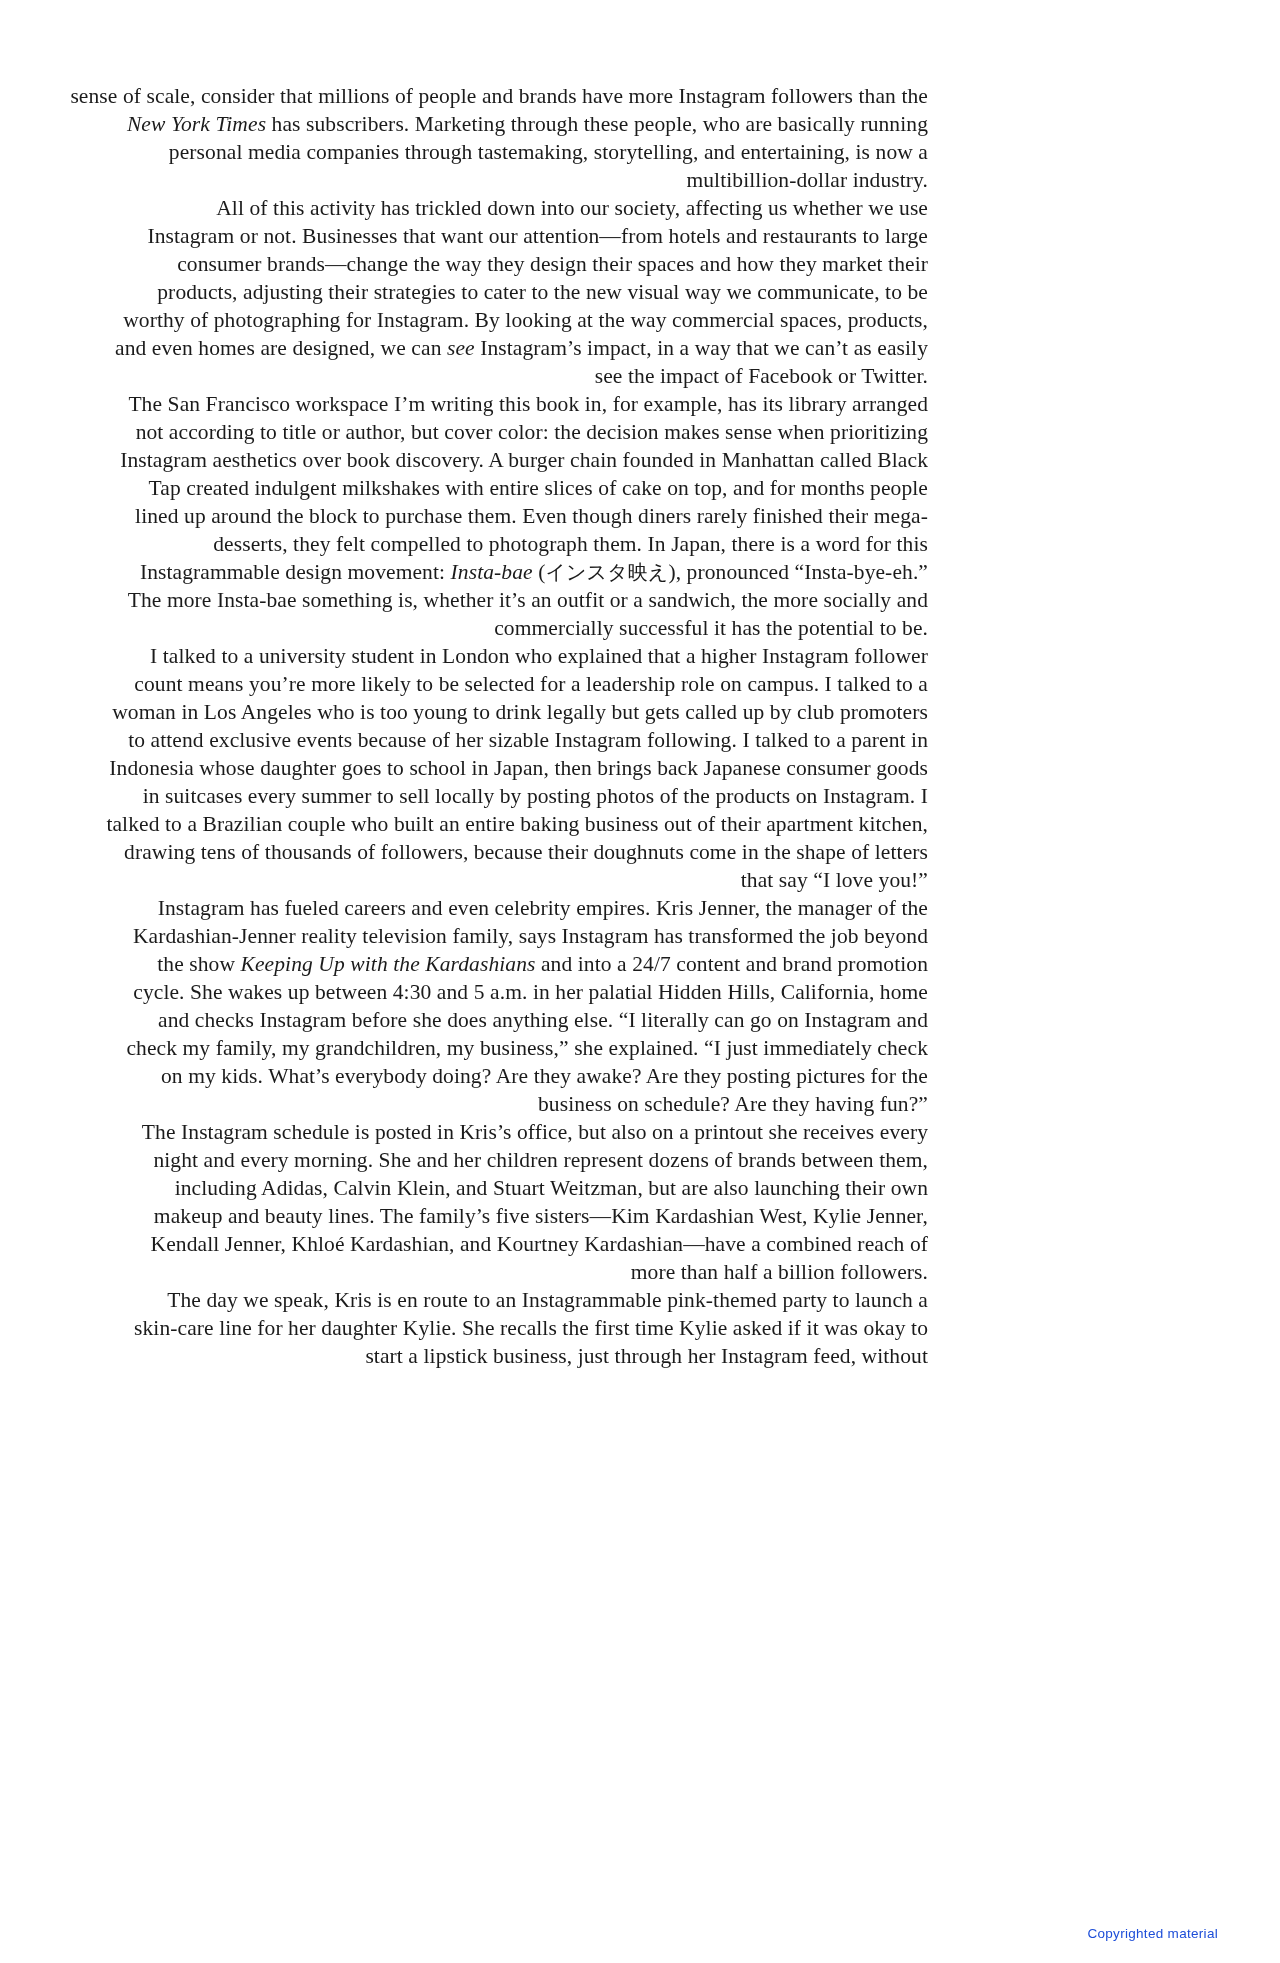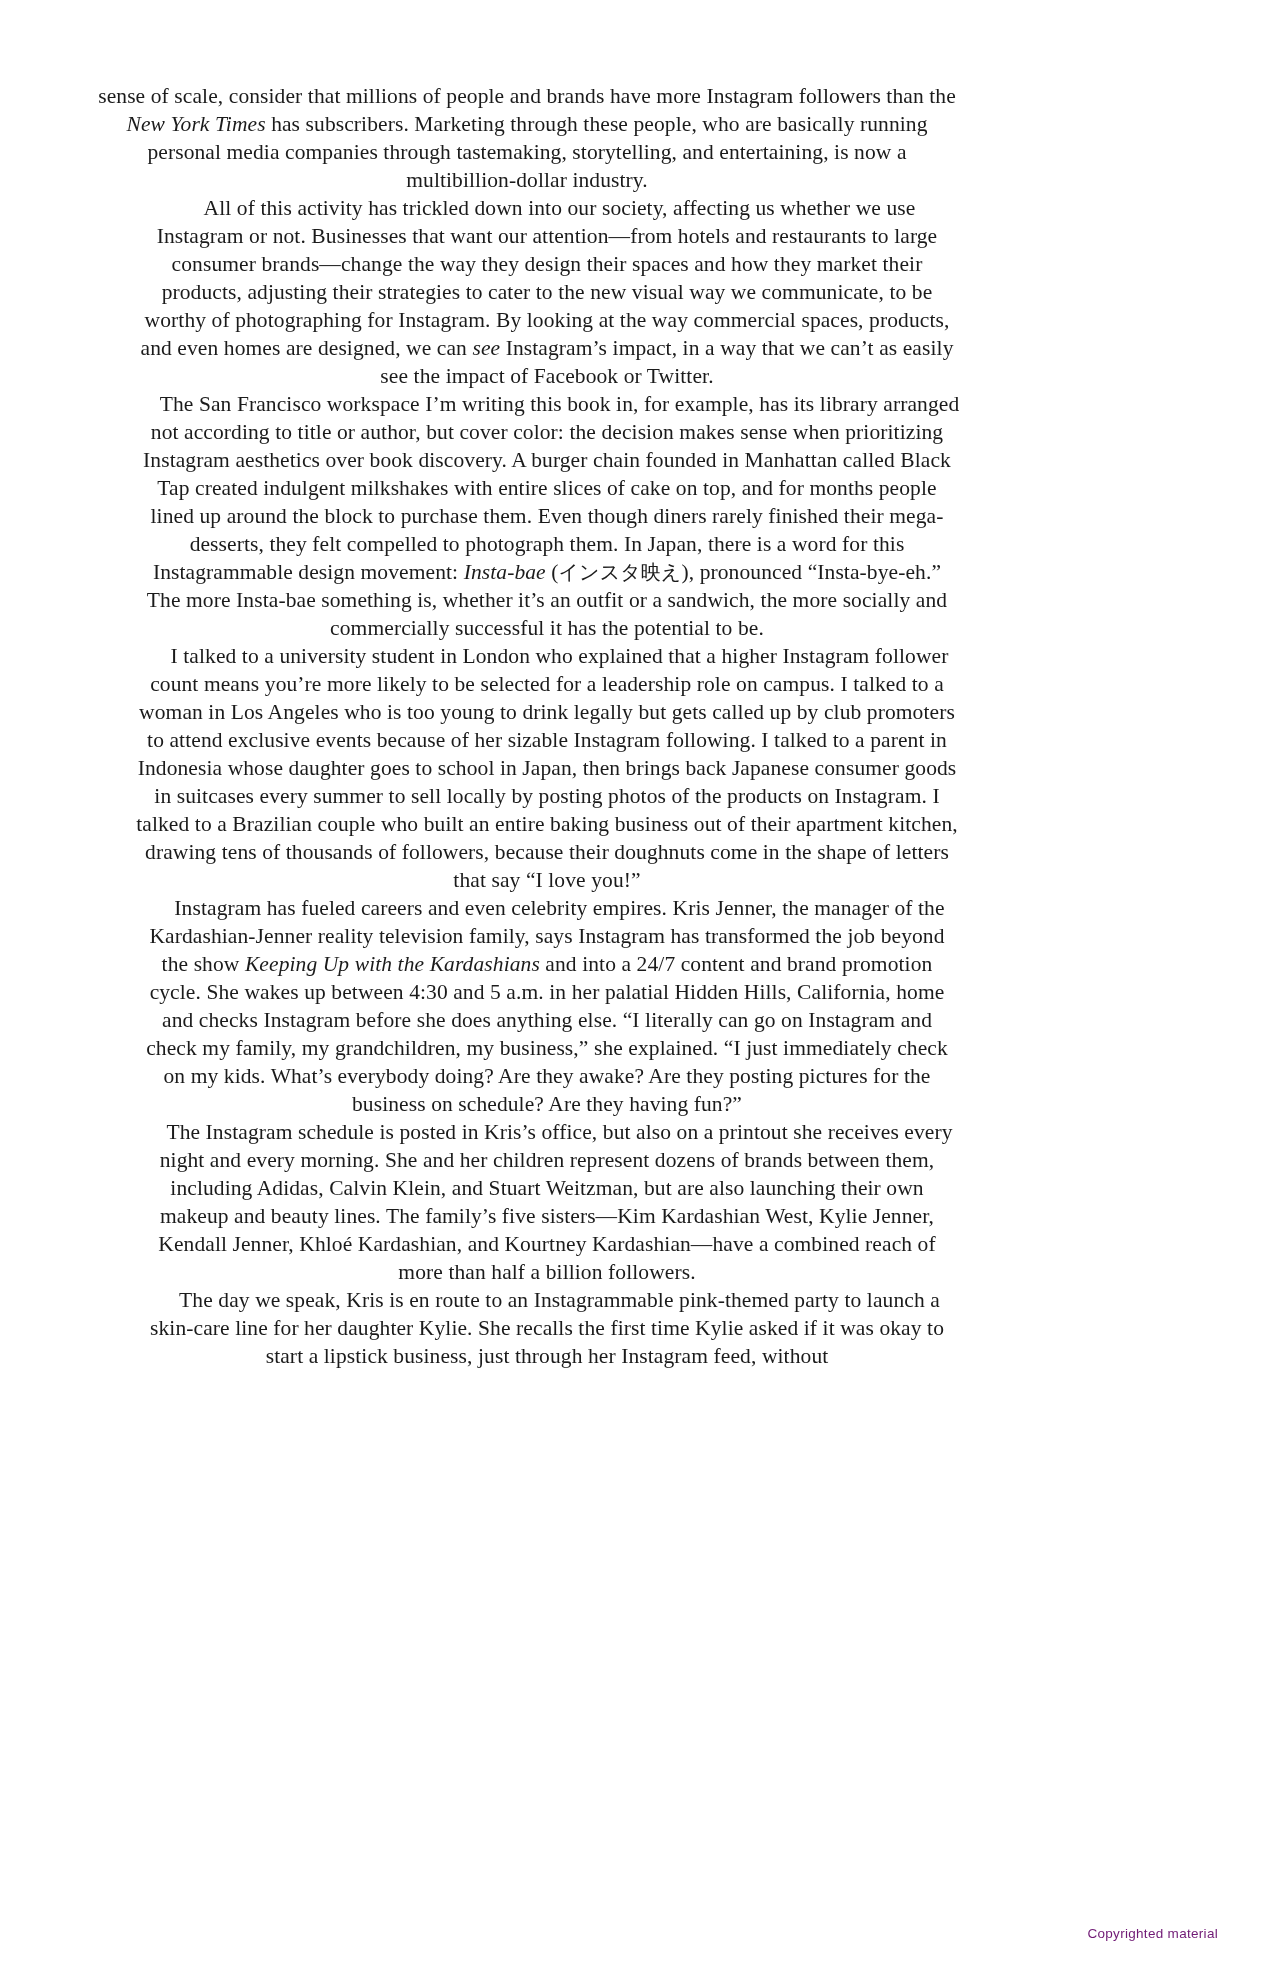--- a/index.html
+++ b/index.html
@@ -11,26 +11,26 @@
     position: relative;
     width: 1280px;
     height: 1963px;
     background: #ffffff;
     overflow: hidden;
     font-family: "Liberation Serif", "DejaVu Serif", serif;
     color: #1b1b1b;
   }
   .text-block {
     position: absolute;
-    left: 94px;
+    left: 62px;
     top: 82px;
     width: 866px;
     font-size: 21.5px;
     line-height: 28px;
-    text-align: center;
+    text-align: right;
     letter-spacing: 0.1px;
   }
   .text-block p {
     margin: 0;
     padding: 0;
   }
   .text-block p.indent {
     text-indent: 25px;
     margin-left: 40px;
   }
@@ -41,21 +41,21 @@
     font-family: "DejaVu Sans", sans-serif;
     font-weight: 400;
     font-size: 20px;
   }
   .copyright-watermark {
     position: absolute;
     right: 62px;
     bottom: 22px;
     font-family: "Liberation Sans", sans-serif;
     font-size: 13.5px;
-    color: #701a75;
+    color: #1d4ed8;
     letter-spacing: 0.3px;
   }
 </style>
 </head>
 <body>
 
 <div class="page">
   <div class="text-block" id="paragraph-container">
       <p><span>sense of scale, consider that millions of people and brands have more Instagram followers than the </span><span class="run-italic">New York Times</span><span> has subscribers. Marketing through these people, who are basically running personal media companies through tastemaking, storytelling, and entertaining, is now a multibillion-dollar industry.</span></p>
       <p class="indent"><span>All of this activity has trickled down into our society, affecting us whether we use Instagram or not. Businesses that want our attention—from hotels and restaurants to large consumer brands—change the way they design their spaces and how they market their products, adjusting their strategies to cater to the new visual way we communicate, to be worthy of photographing for Instagram. By looking at the way commercial spaces, products, and even homes are designed, we can </span><span class="run-italic">see</span><span> Instagram’s impact, in a way that we can’t as easily see the impact of Facebook or Twitter.</span></p>

